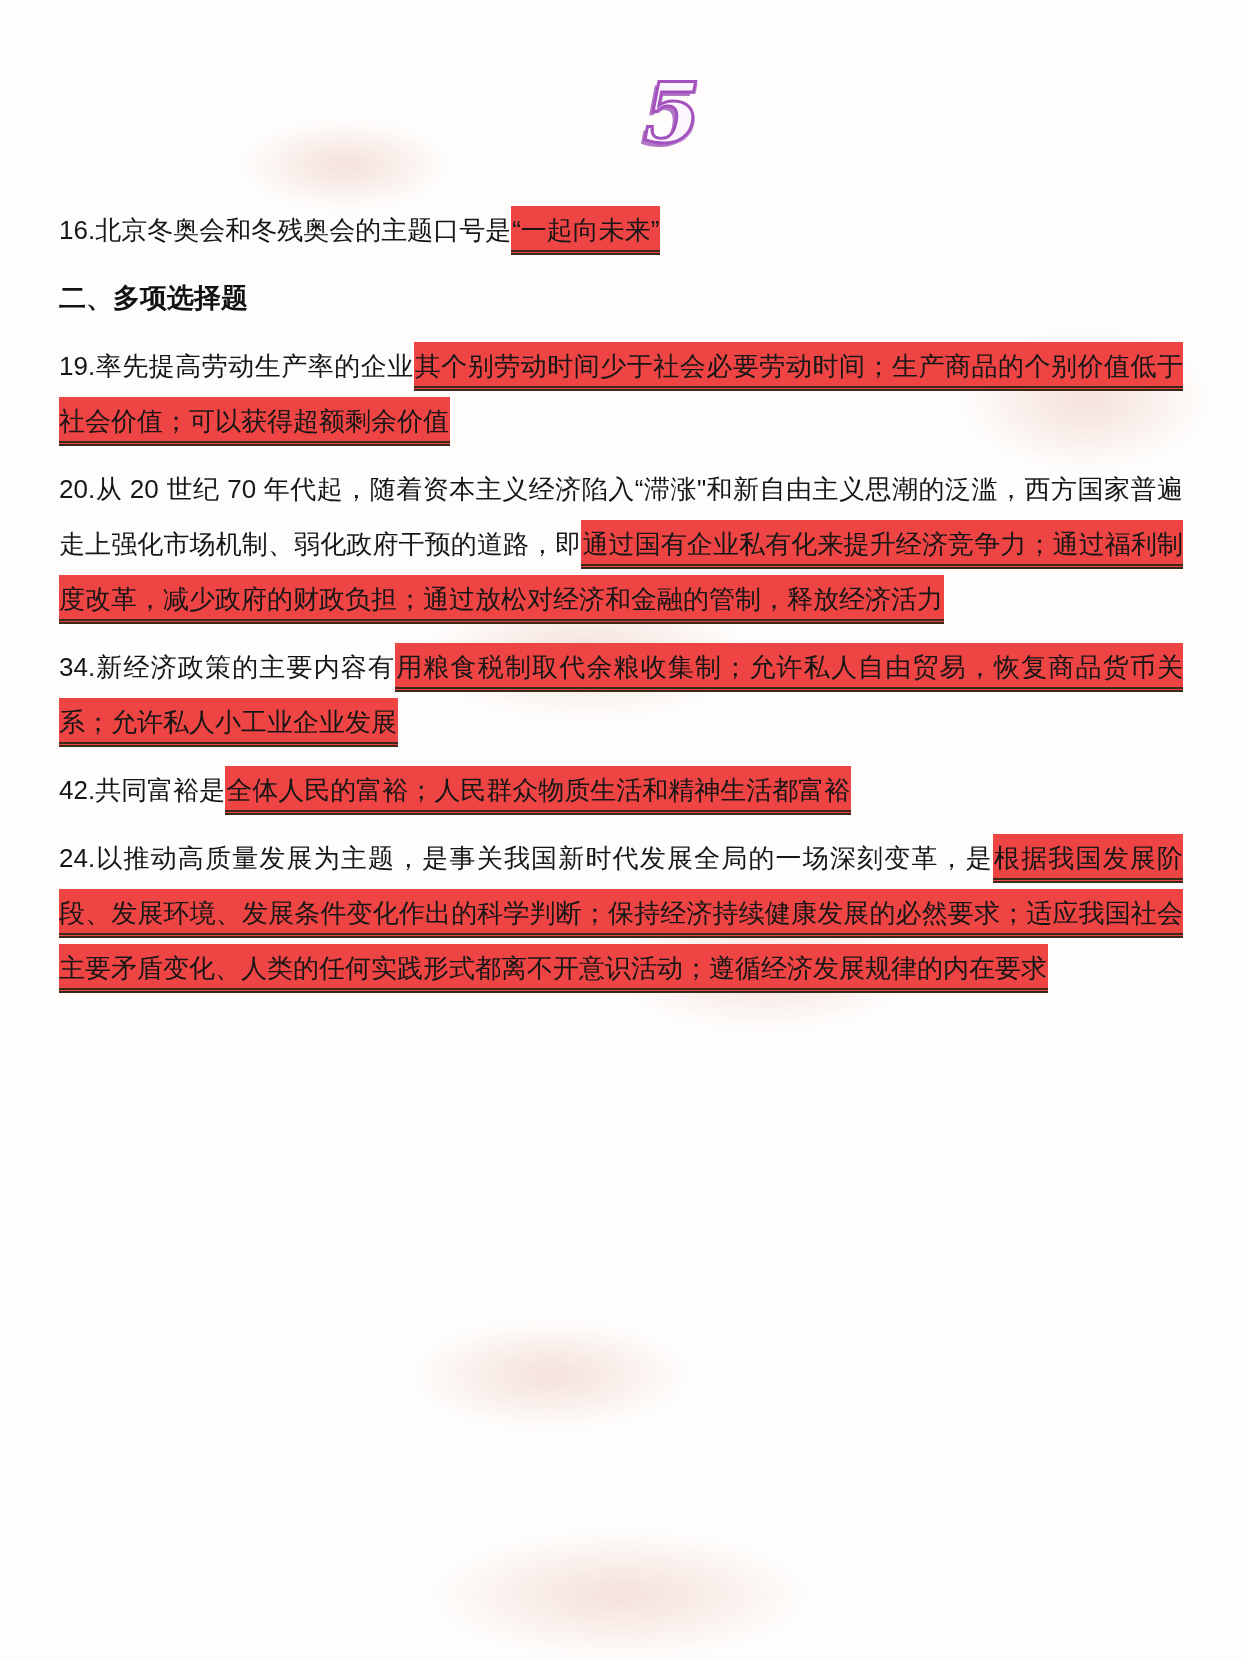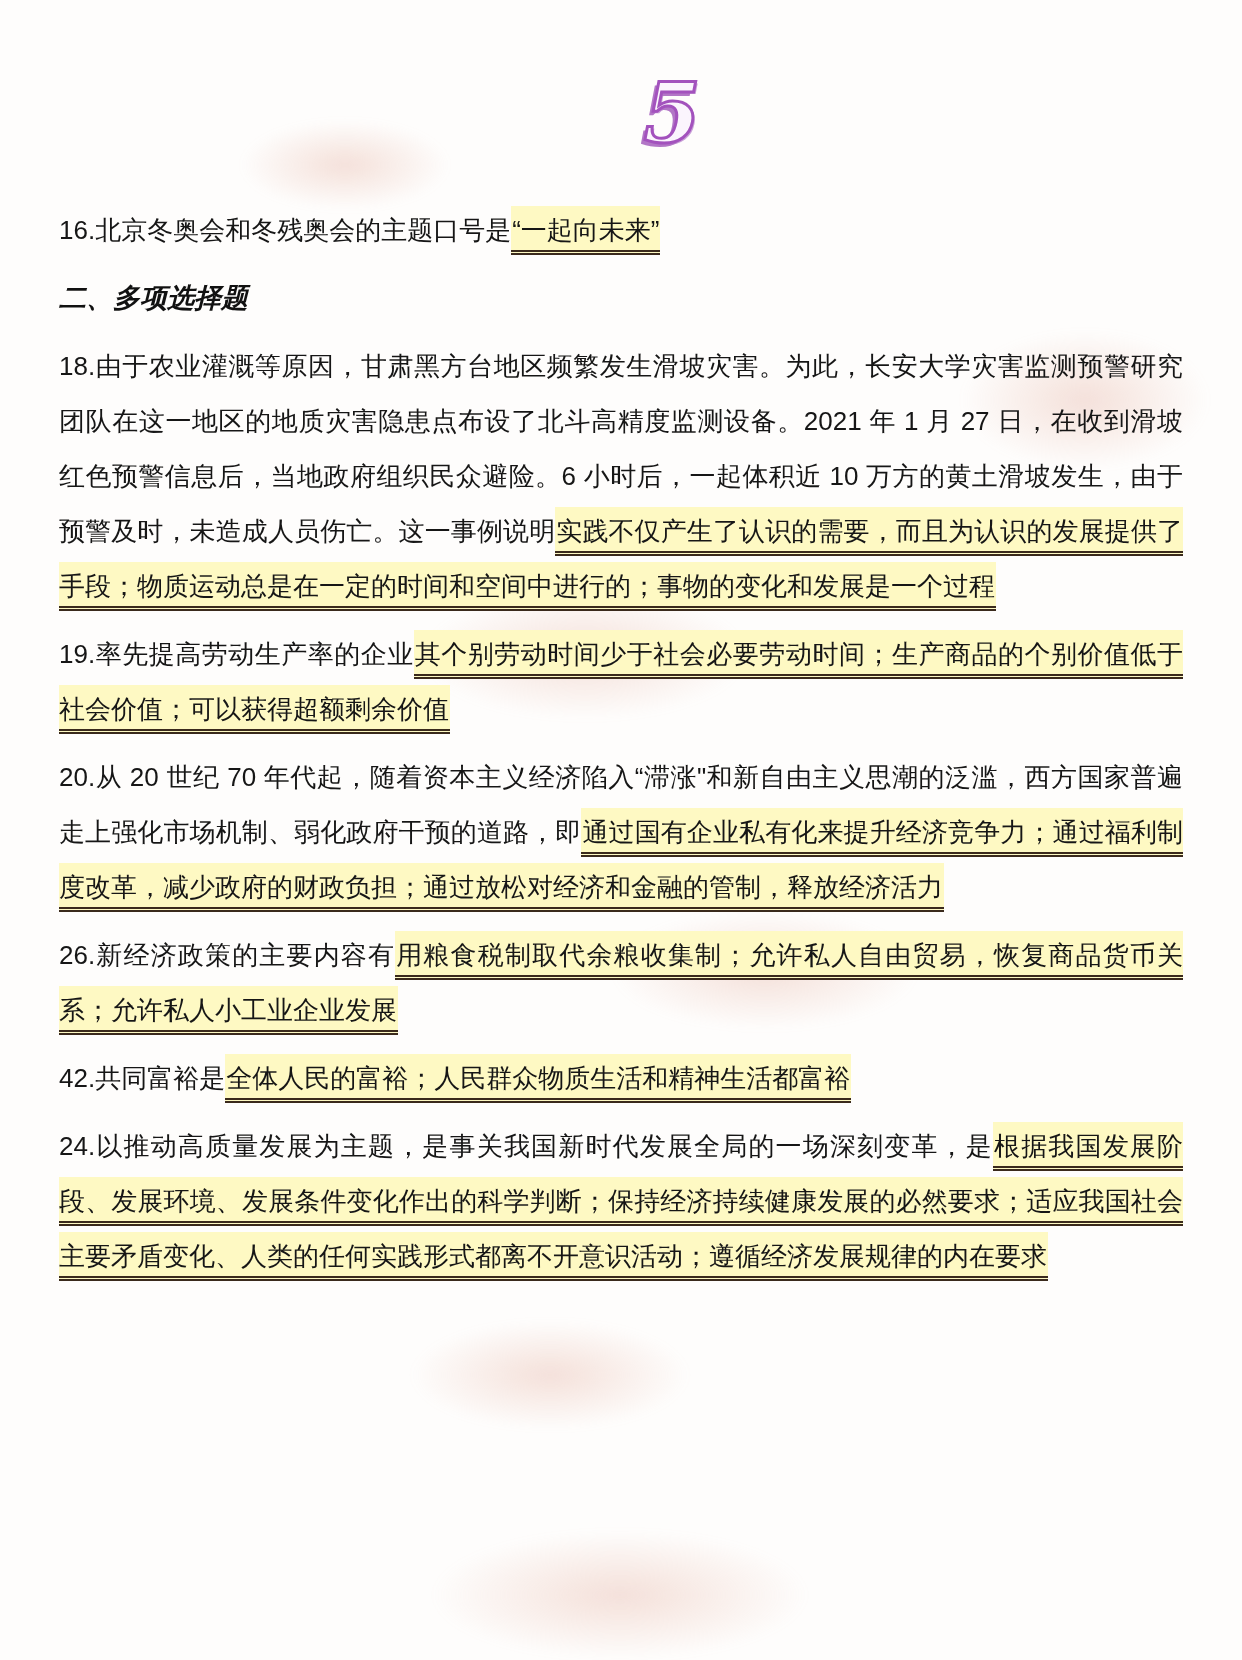--- a/index.html
+++ b/index.html
@@ -51,25 +51,24 @@
     line-height: 55px;
     text-align: justify;
     color: #161616;
   }
   h2.section-heading {
     margin: 0 0 13px 0;
     font-size: 27px;
     line-height: 55px;
     font-weight: bold;
     color: #111111;
-    font-style: italic;
   }
   .seg { font-weight: normal; }
   .hl {
-    background: #fef9c3;
+    background: #ef4444;
     padding: 9px 1px 5px 1px;
     border-bottom: 5px double #3a2a1c;
   }
   .wm {
     position: absolute;
     z-index: 1;
     pointer-events: none;
     border-radius: 50%;
     background: radial-gradient(ellipse at center, rgba(223,160,140,0.30) 0%, rgba(223,160,140,0.0) 70%);
     filter: blur(4px);
@@ -93,21 +92,20 @@
   <div class="wm wm5"></div>
   <div class="wm wm6"></div>
 
   <div class="page-number-wrap">
     <span class="page-number">5</span>
   </div>
 
   <div class="content" id="content">
       <p class="question"><span class="seg">16.北京冬奥会和冬残奥会的主题口号是</span><span class="seg hl">“一起向未来”</span></p>
       <h2 class="section-heading">二、多项选择题</h2>
-      <p class="question"><span class="seg">18.由于农业灌溉等原因，甘肃黑方台地区频繁发生滑坡灾害。为此，长安大学灾害监测预警研究团队在这一地区的地质灾害隐患点布设了北斗高精度监测设备。2021 年 1 月 27 日，在收到滑坡红色预警信息后，当地政府组织民众避险。6 小时后，一起体积近 10 万方的黄土滑坡发生，由于预警及时，未造成人员伤亡。这一事例说明</span><span class="seg hl">实践不仅产生了认识的需要，而且为认识的发展提供了手段；物质运动总是在一定的时间和空间中进行的；事物的变化和发展是一个过程</span></p>
       <p class="question"><span class="seg">19.率先提高劳动生产率的企业</span><span class="seg hl">其个别劳动时间少于社会必要劳动时间；生产商品的个别价值低于社会价值；可以获得超额剩余价值</span></p>
       <p class="question"><span class="seg">20.从 20 世纪 70 年代起，随着资本主义经济陷入“滞涨"和新自由主义思潮的泛滥，西方国家普遍走上强化市场机制、弱化政府干预的道路，即</span><span class="seg hl">通过国有企业私有化来提升经济竞争力；通过福利制度改革，减少政府的财政负担；通过放松对经济和金融的管制，释放经济活力</span></p>
-      <p class="question"><span class="seg">26.新经济政策的主要内容有</span><span class="seg hl">用粮食税制取代余粮收集制；允许私人自由贸易，恢复商品货币关系；允许私人小工业企业发展</span></p>
+      <p class="question"><span class="seg">34.新经济政策的主要内容有</span><span class="seg hl">用粮食税制取代余粮收集制；允许私人自由贸易，恢复商品货币关系；允许私人小工业企业发展</span></p>
       <p class="question"><span class="seg">42.共同富裕是</span><span class="seg hl">全体人民的富裕；人民群众物质生活和精神生活都富裕</span></p>
       <p class="question"><span class="seg">24.以推动高质量发展为主题，是事关我国新时代发展全局的一场深刻变革，是</span><span class="seg hl">根据我国发展阶段、发展环境、发展条件变化作出的科学判断；保持经济持续健康发展的必然要求；适应我国社会主要矛盾变化、人类的任何实践形式都离不开意识活动；遵循经济发展规律的内在要求</span></p>
     </div>
 
 </div>
 
 </body></html>

